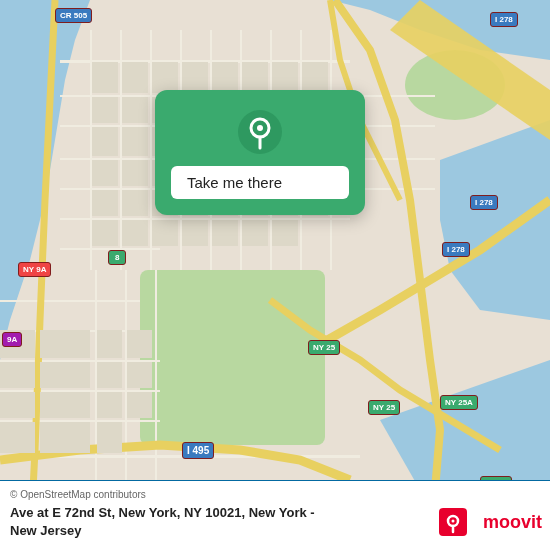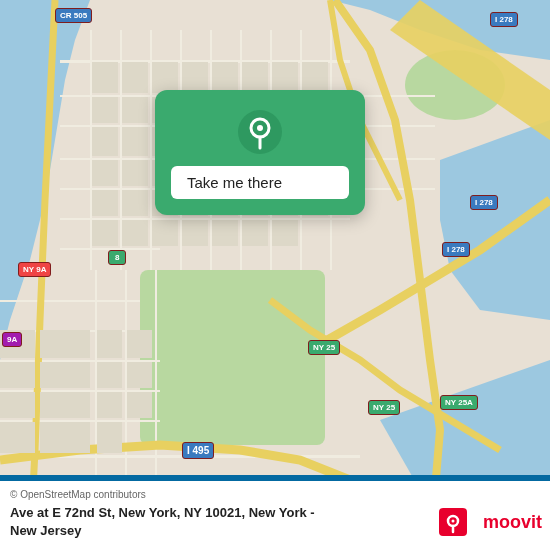--- a/index.html
+++ b/index.html
@@ -62,21 +62,21 @@
     }
 
     
     .info-bar {
       position: absolute;
       bottom: 0;
       left: 0;
       right: 0;
       background: white;
       padding: 8px 10px 10px;
-      border-top: 6px solid #0369a1;
+      border-top: 1px solid #0369a1;
     }
 
     .openstreetmap-credit {
       font-size: 10px;
       color: #666;
       margin-bottom: 4px;
     }
 
     .location-text {
       font-size: 13px;

